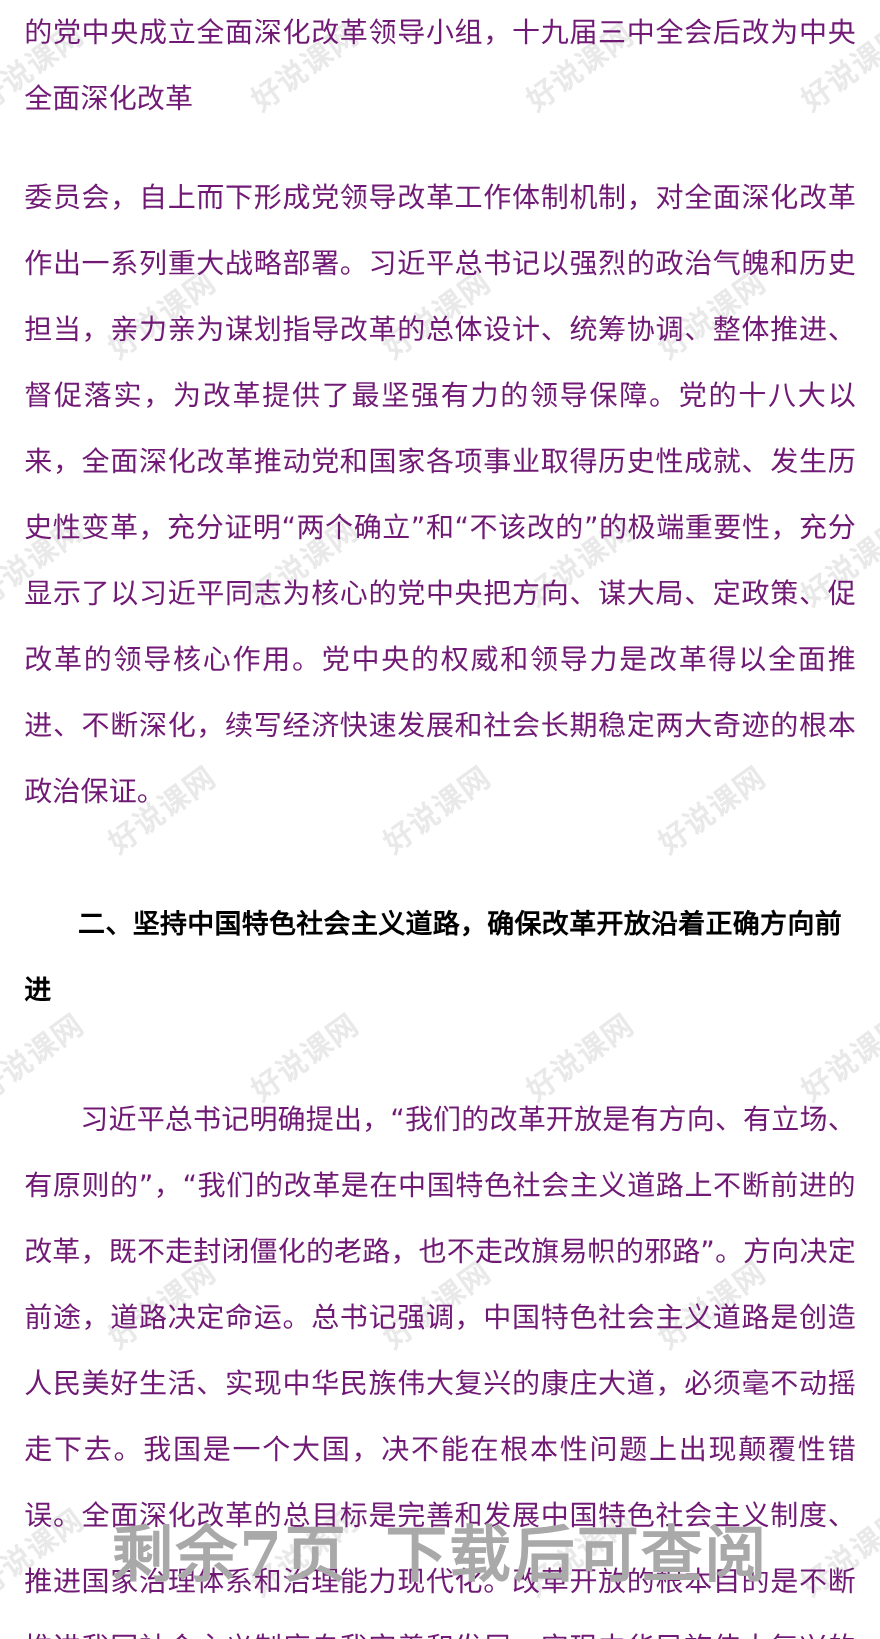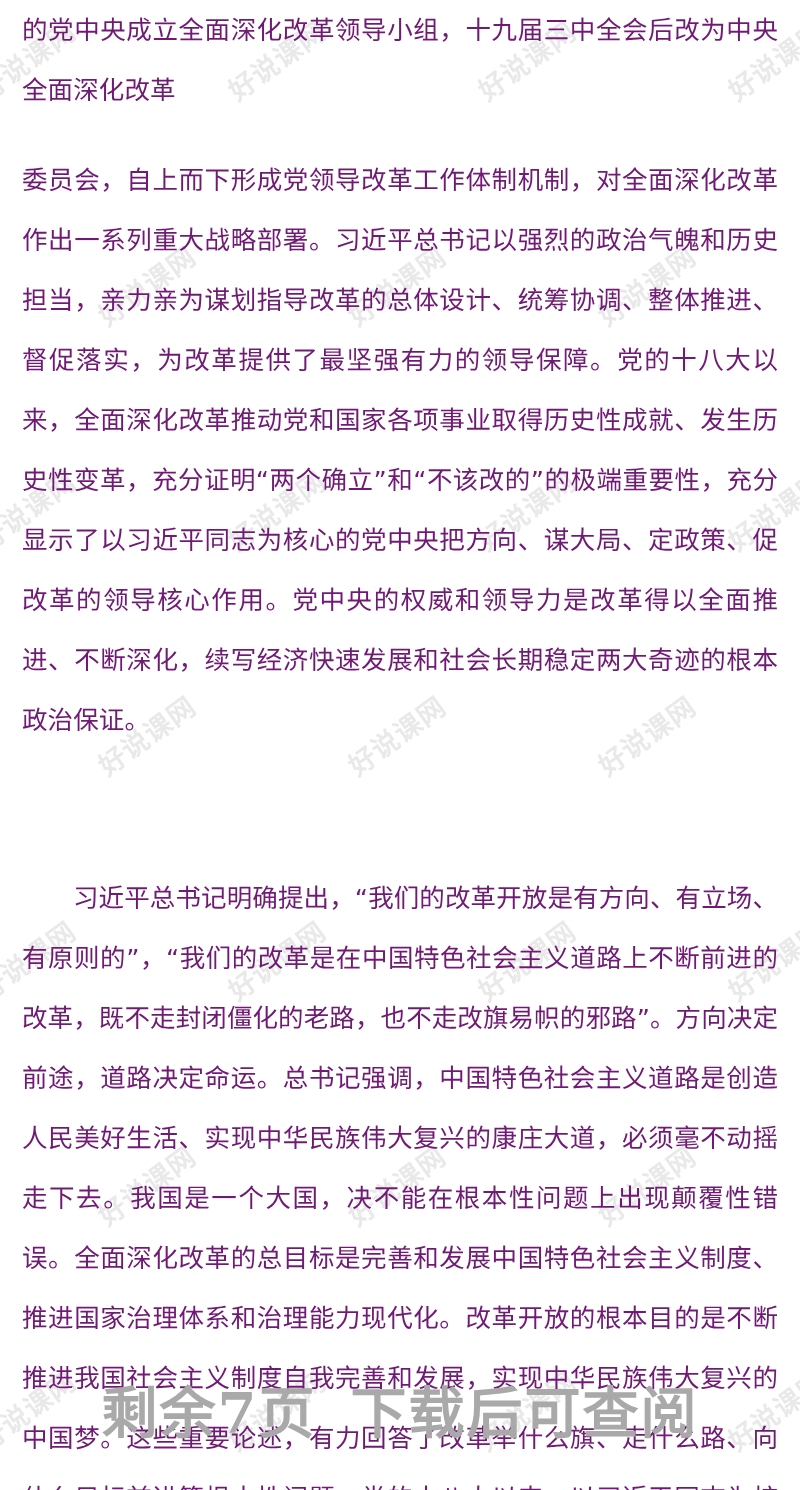--- a/index.html
+++ b/index.html
@@ -137,20 +137,21 @@
   <div id="doc-body">
 
     <p class="doc-paragraph continuation">的党中央成立全面深化改革领导小组，十九届三中全会后改为中央全面深化改革</p>
 
     <div class="para-gap-lg"></div>
 
     <p class="doc-paragraph continuation">委员会，自上而下形成党领导改革工作体制机制，对全面深化改革作出一系列重大战略部署。习近平总书记以强烈的政治气魄和历史担当，亲力亲为谋划指导改革的总体设计、统筹协调、整体推进、督促落实，为改革提供了最坚强有力的领导保障。党的十八大以来，全面深化改革推动党和国家各项事业取得历史性成就、发生历史性变革，充分证明“两个确立”和“不该改的”的极端重要性，充分显示了以习近平同志为核心的党中央把方向、谋大局、定政策、促改革的领导核心作用。党中央的权威和领导力是改革得以全面推进、不断深化，续写经济快速发展和社会长期稳定两大奇迹的根本政治保证。</p>
 
     <div class="heading-space-before"></div>
 
+    <h2 class="doc-heading">二、坚持中国特色社会主义道路，确保改革开放沿着正确方向前进</h2>
 
     <div class="heading-space-after"></div>
 
     <p class="doc-paragraph indented">习近平总书记明确提出，“我们的改革开放是有方向、有立场、有原则的”，“我们的改革是在中国特色社会主义道路上不断前进的改革，既不走封闭僵化的老路，也不走改旗易帜的邪路”。方向决定前途，道路决定命运。总书记强调，中国特色社会主义道路是创造人民美好生活、实现中华民族伟大复兴的康庄大道，必须毫不动摇走下去。我国是一个大国，决不能在根本性问题上出现颠覆性错误。全面深化改革的总目标是完善和发展中国特色社会主义制度、推进国家治理体系和治理能力现代化。改革开放的根本目的是不断推进我国社会主义制度自我完善和发展，实现中华民族伟大复兴的中国梦。这些重要论述，有力回答了改革举什么旗、走什么路、向什么目标前进等根本性问题。党的十八大以来，以习近平同志为核心的党中央始终以全面深化改革总目标为引领，披荆斩棘、守正创新，牢牢把握改革开放的前进方向，该改的、能改的坚决改，不该改的、不能改的坚决不改，不动摇、不偏轨、不折腾、不停顿，确保改革开放事业行稳致远。</p>
 
   </div>
 
   <div id="footer-notice">
     <span>剩余7页</span><span class="notice-gap"></span><span>下载后可查阅</span>
   </div>

